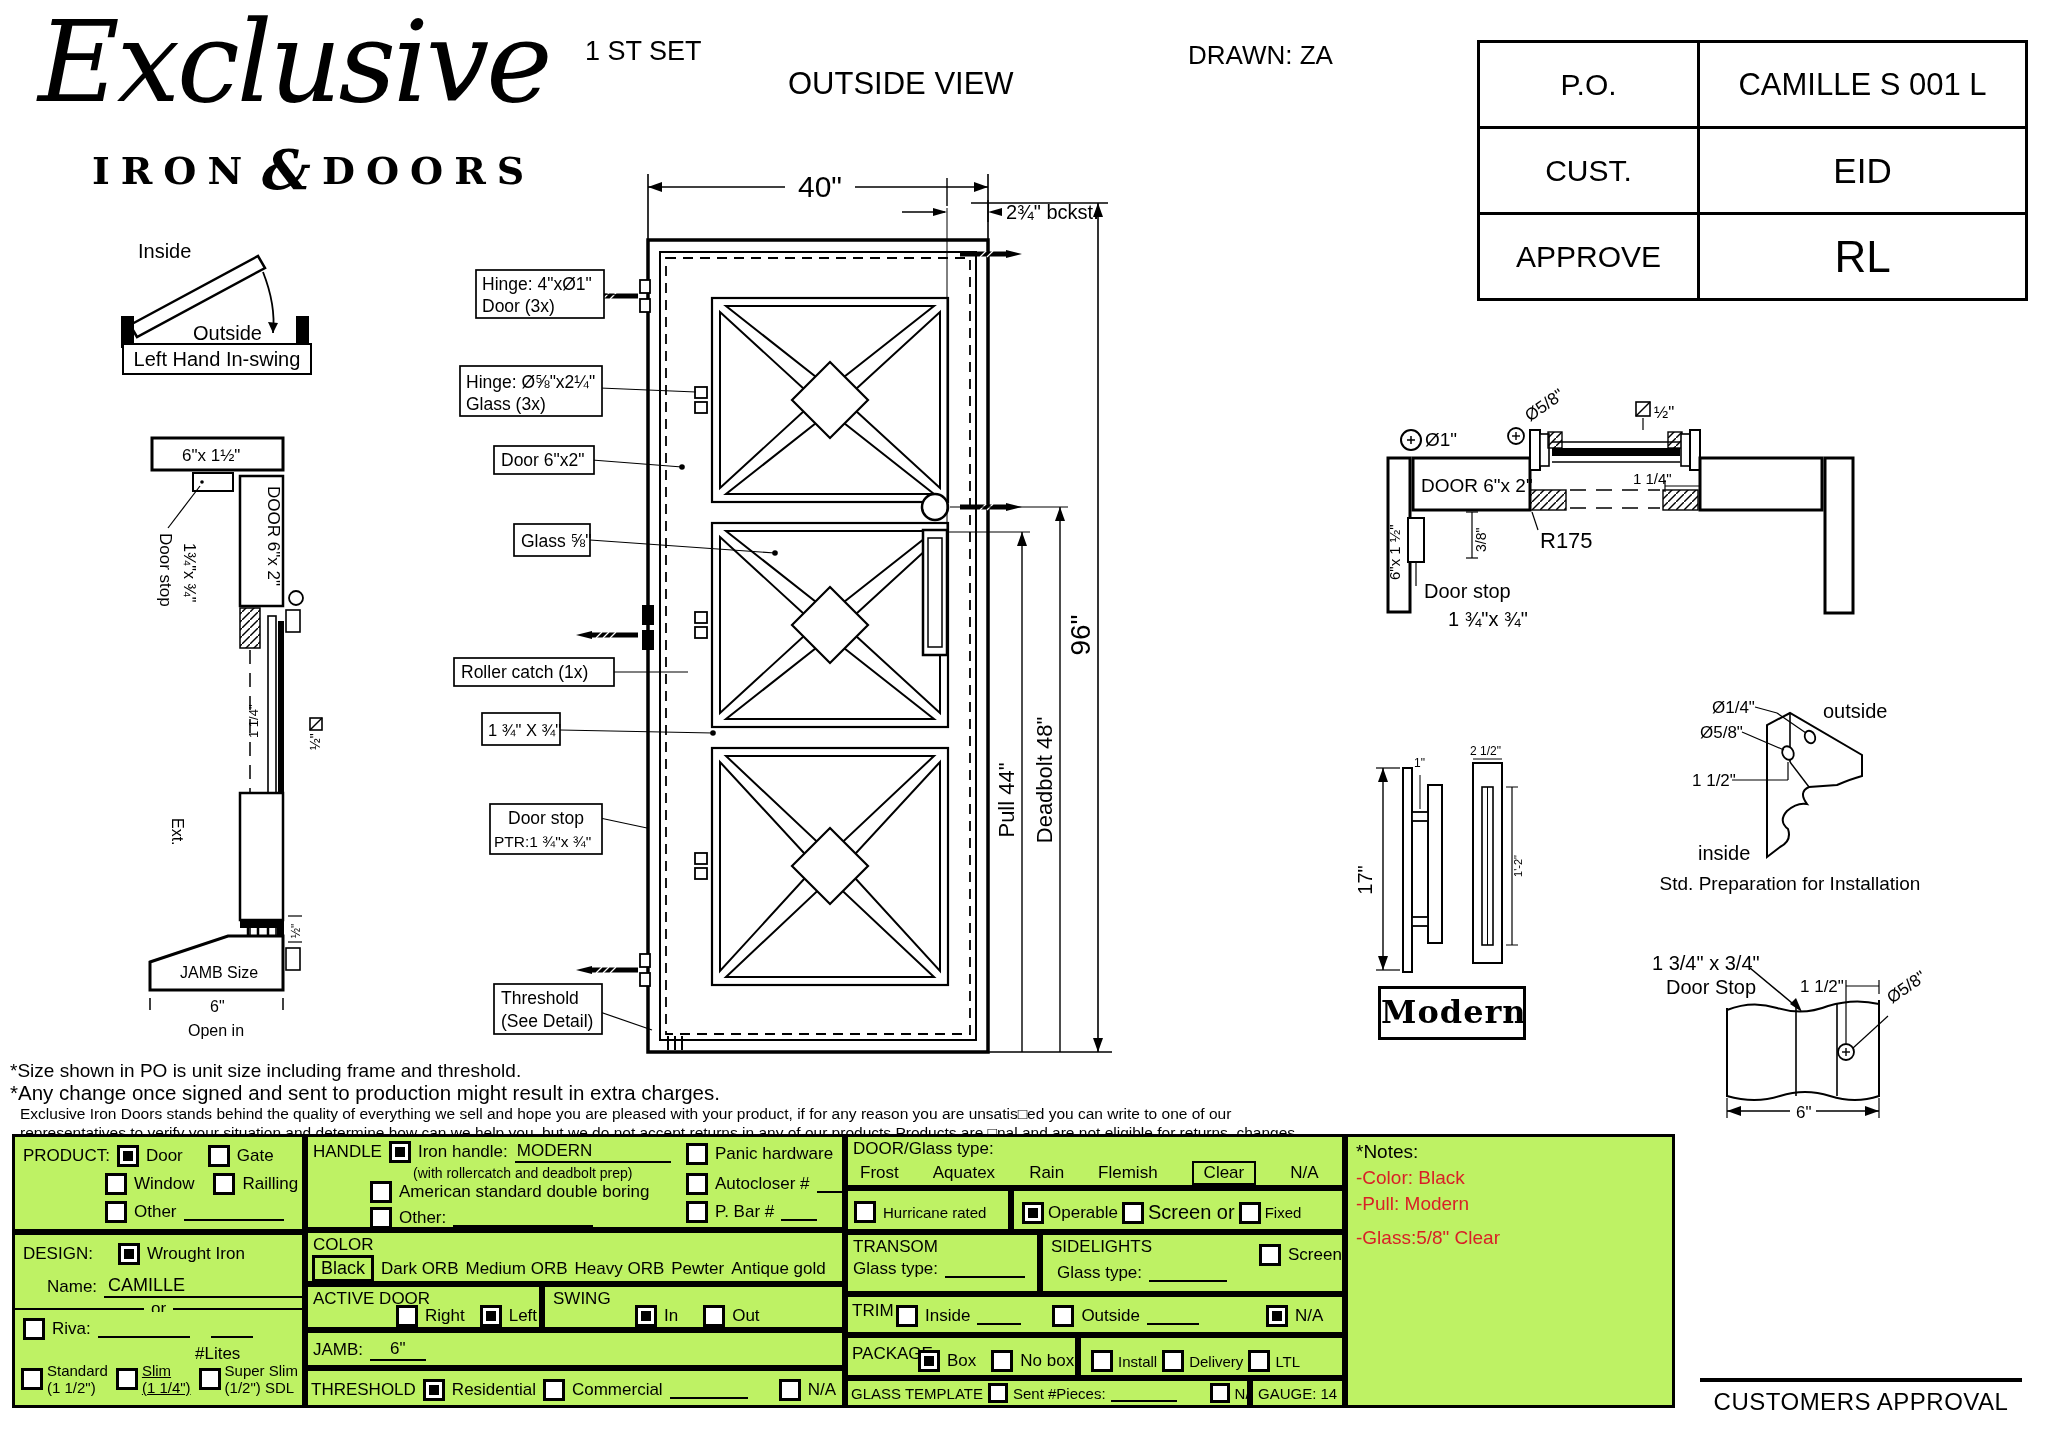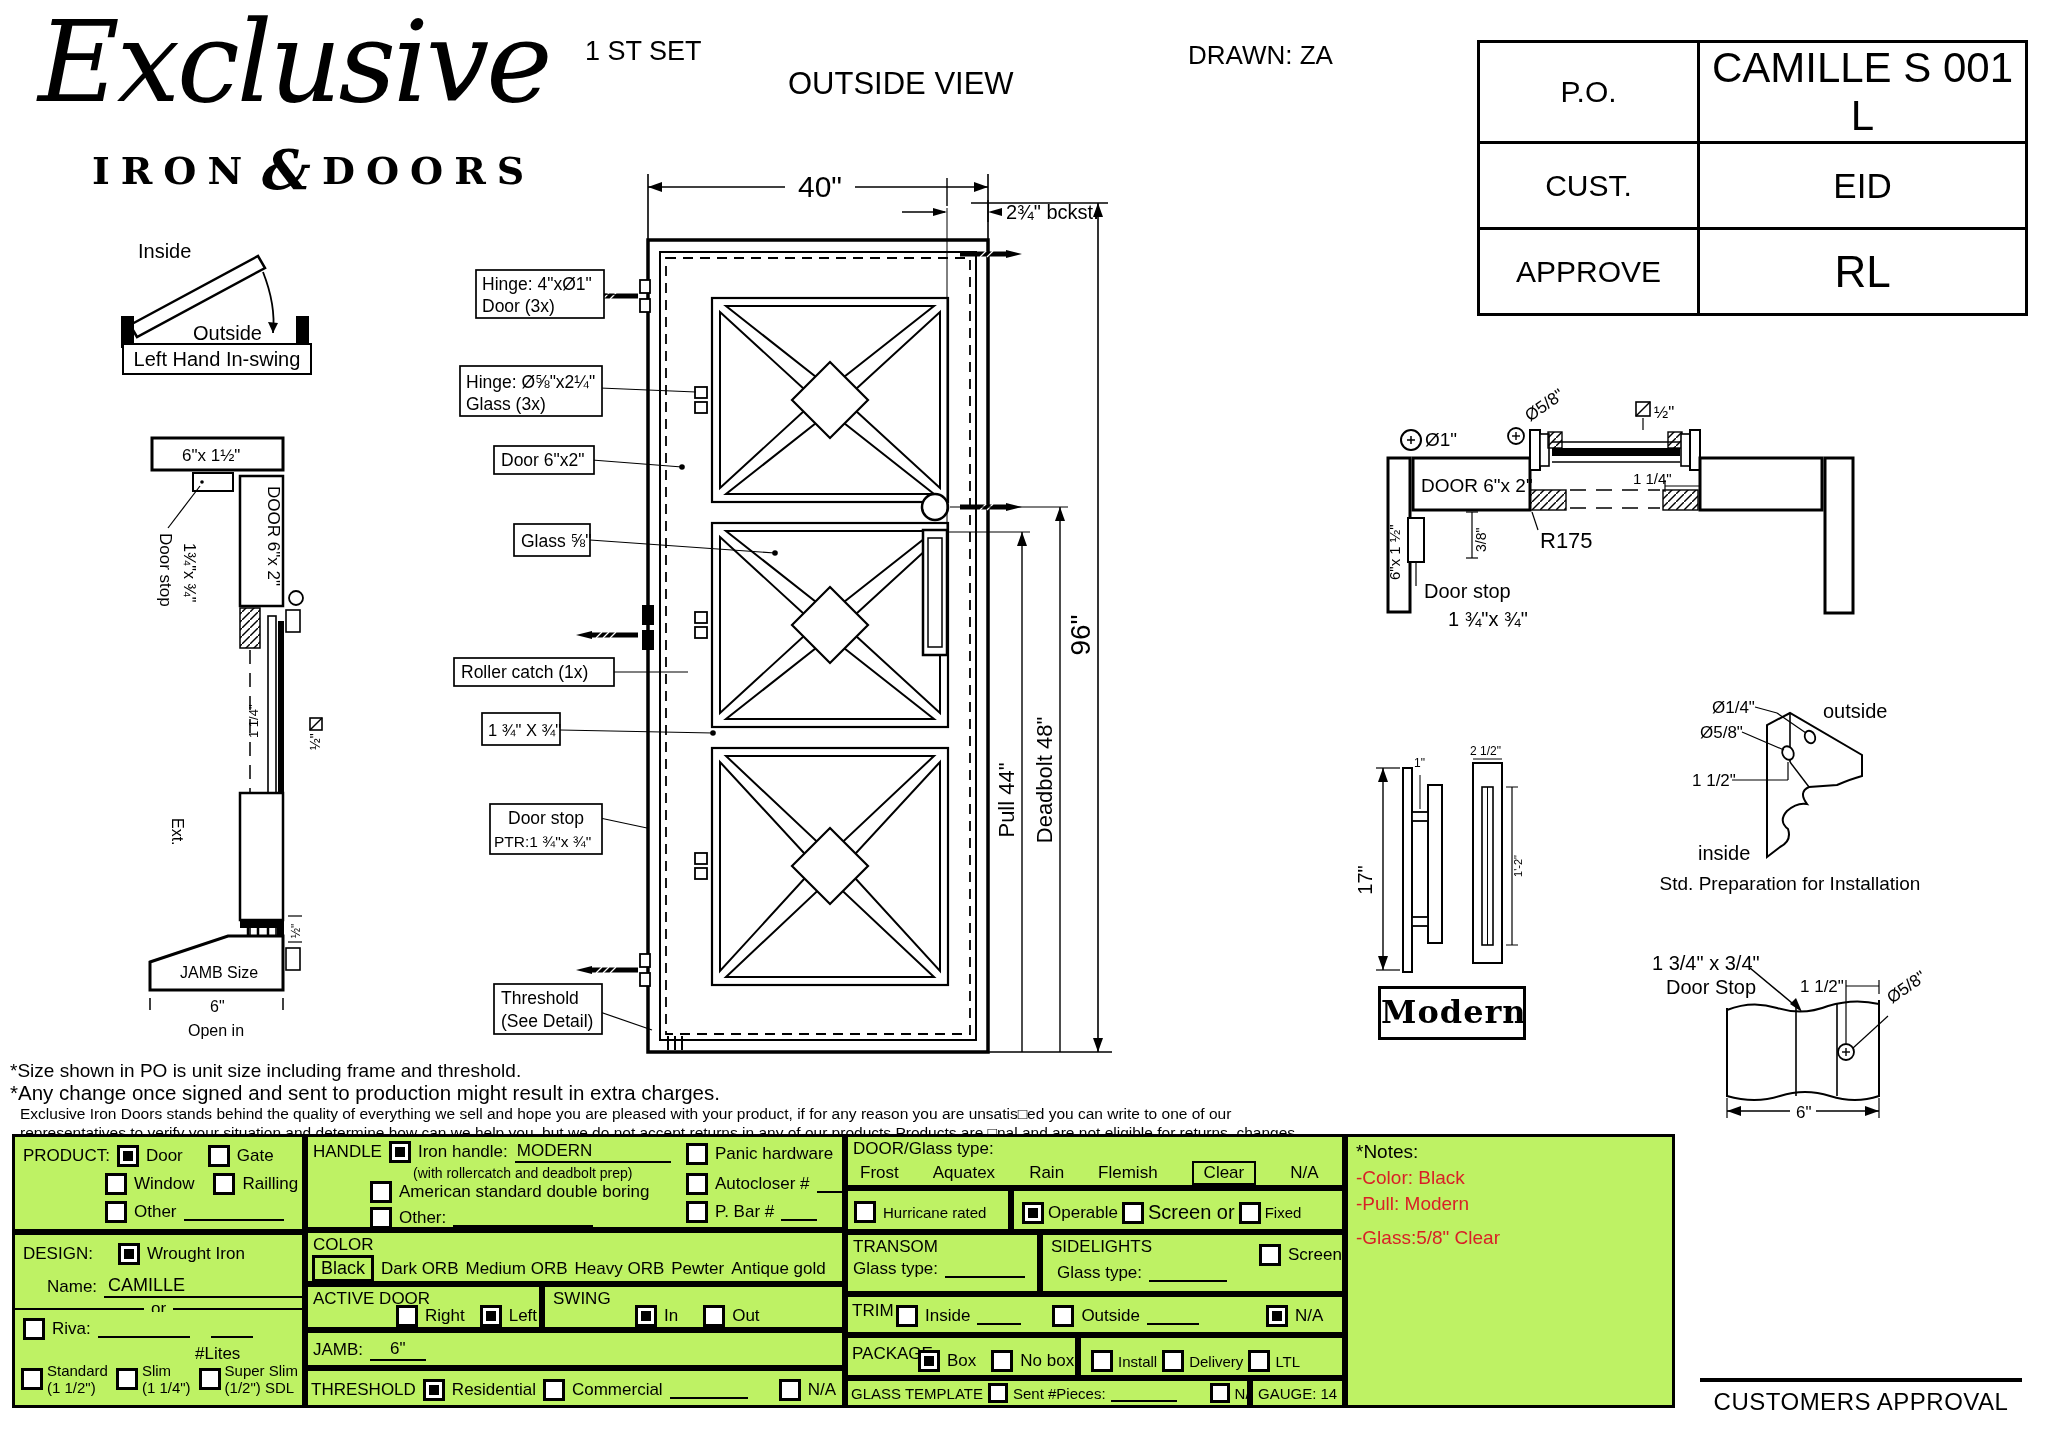--- a/index.html
+++ b/index.html
@@ -9,21 +9,21 @@
   svg text{font-family:"Liberation Sans",sans-serif;fill:#000;}
   .logo-script{font-family:"DejaVu Serif",serif;font-style:italic;font-size:112px;letter-spacing:-3px;line-height:1;}
   .logo-caps{font-family:"DejaVu Serif",serif;font-size:38px;letter-spacing:11px;font-weight:600;}
   .logo-amp{font-family:"DejaVu Serif",serif;font-style:italic;font-size:54px;font-weight:600;}
   .hlabel{font-size:27px;}
   .vlabel{font-size:31px;}
   .dlabel{font-size:26px;}
   .info-table{border-collapse:collapse;width:551px;}
   .info-table td{border:3px solid #000;text-align:center;vertical-align:middle;height:81px;background:#fff;}
   .info-key{font-size:30px;width:215px;}
-  .info-val{font-size:42px;}
+  .info-val{font-size:31px;}
   .capbox{border:2px solid #000;text-align:center;font-size:20px;line-height:28px;background:#fff;}
   .modernbox{border:3px solid #000;text-align:center;font-family:"DejaVu Serif",serif;font-weight:700;font-size:32px;line-height:46px;letter-spacing:1px;background:#fff;}
   .disc1{font-size:19px;font-weight:500;line-height:21px;}
   .disc2{font-size:20.5px;font-weight:500;line-height:23px;}
   .disc-small{font-size:15.5px;line-height:19px;}
   .fbox{position:absolute;border:3px solid #000;box-sizing:border-box;background:#bef264;}
   .frow{position:absolute;display:flex;align-items:center;gap:7px;white-space:nowrap;}
   .ftitle{font-size:17px;}
   .lbl{font-size:17px;}
   .lbl-sm{font-size:15px;}
@@ -504,21 +504,21 @@
     <div class="frow" style="left:180px;top:32px;">
       <span class="lbl">#Lites</span>
     </div>
     <div class="frow" style="left:6px;top:50px;gap:4px;">
       <span class="cb"></span>
       <span style="display:inline-block;">
         <span class="lbl-sm" style="display:block;">Standard</span>
         <span class="lbl-sm" style="display:block;">(1 1/2")</span>
       </span>
       <span class="cb" style="margin-left:4px;"></span>
-      <span style="display:inline-block;">
+      <span style="display:inline-block;text-decoration:underline;">
         <span class="lbl-sm" style="display:block;">Slim</span>
         <span class="lbl-sm" style="display:block;">(1 1/4")</span>
       </span>
       <span class="cb" style="margin-left:4px;"></span>
       <span style="display:inline-block;">
         <span class="lbl-sm" style="display:block;">Super Slim</span>
         <span class="lbl-sm" style="display:block;">(1/2") SDL</span>
       </span>
     </div>
   </div>

